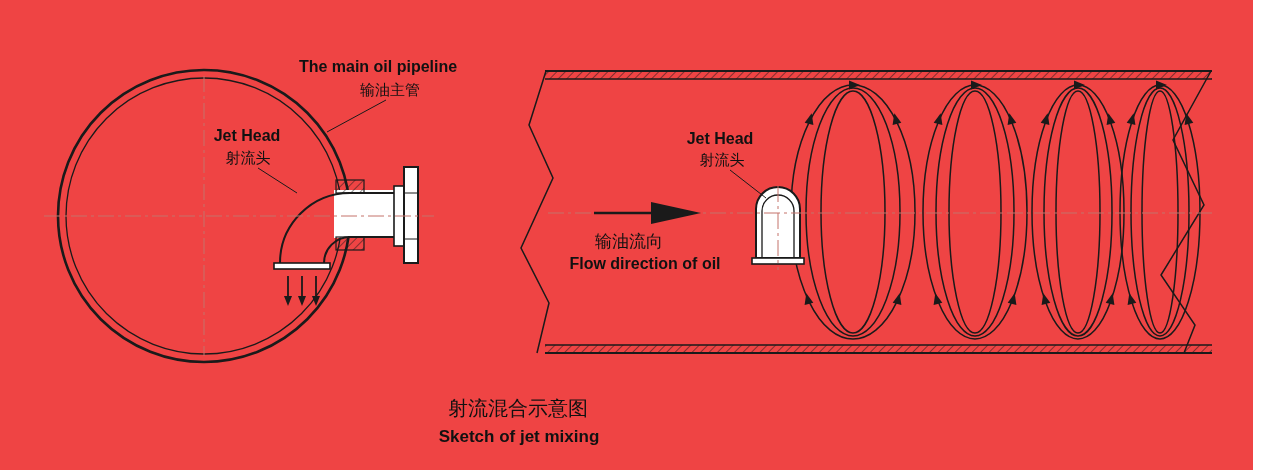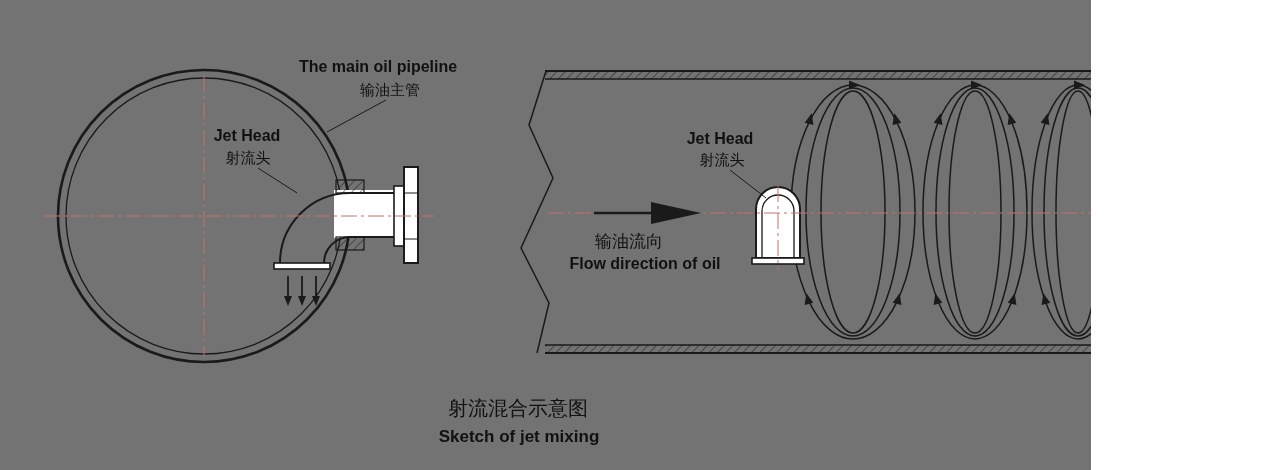--- a/index.html
+++ b/index.html
@@ -1,16 +1,16 @@
 <!DOCTYPE html>
 <html><head>
 <meta charset="utf-8">
 <style>
   html,body{margin:0;padding:0;background:#ffffff;}
-  #stage{position:relative;width:1091px;height:470px;background:#737373;overflow:hidden;}
+  #stage{position:relative;width:1253px;height:470px;background:#ef4444;overflow:hidden;}
   svg{display:block;}
   text{font-family:"Liberation Sans",sans-serif;fill:#111;}
   .en-bold{font-weight:bold;font-size:16px;}
   .zh{font-family:"DejaVu Serif",serif;font-size:15px;}
   .caption-zh{font-family:"DejaVu Serif",serif;font-size:20px;}
   .caption-en{font-family:"Liberation Sans",sans-serif;font-weight:bold;font-size:17px;}
   .ln{stroke:#1a1a1a;fill:none;}
 </style>
 </head>
 <body>

